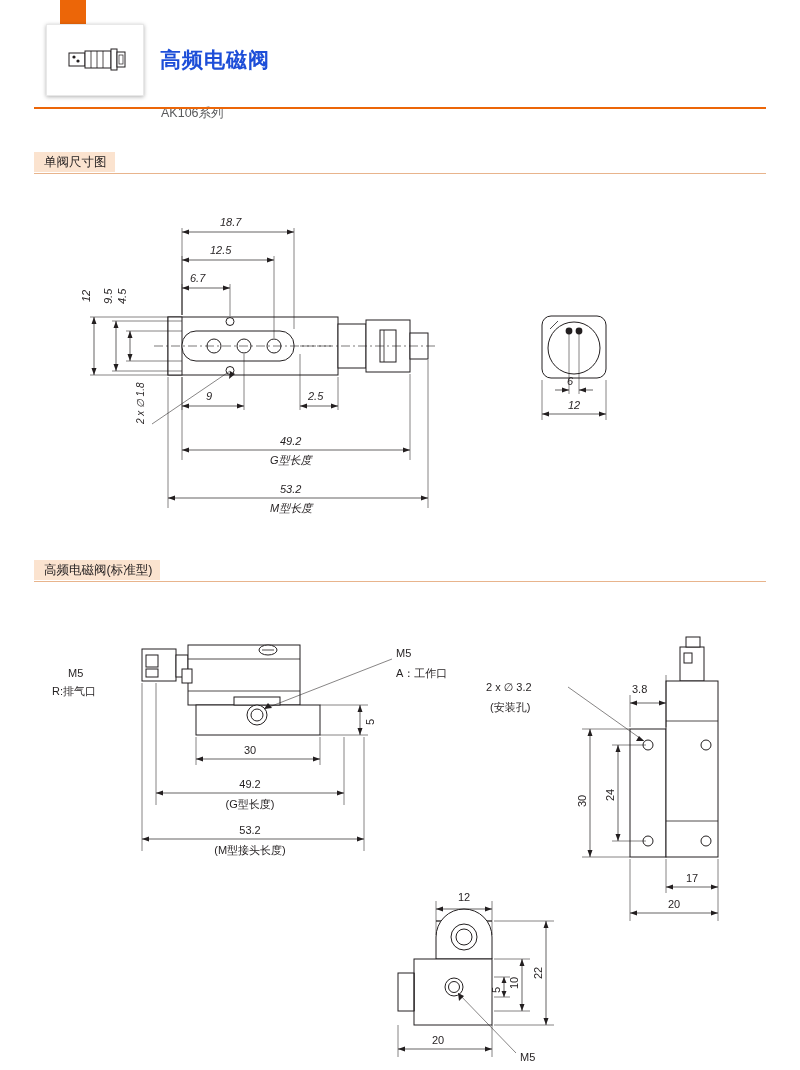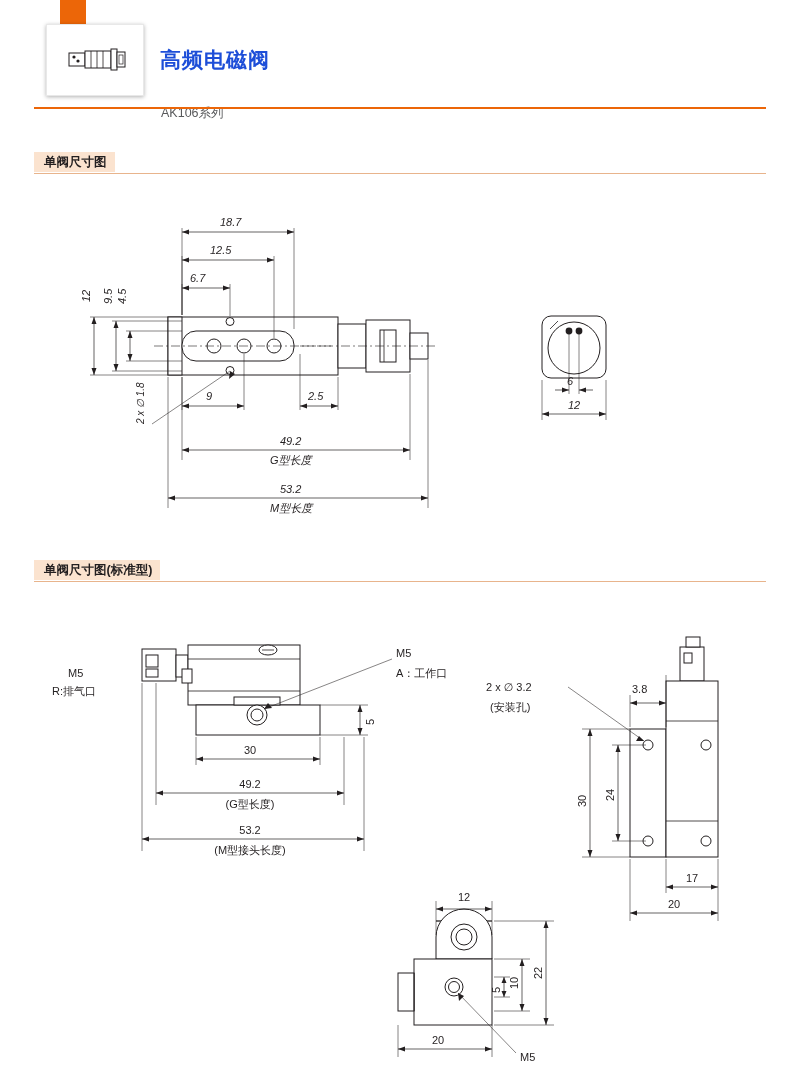--- a/index.html
+++ b/index.html
@@ -73,21 +73,21 @@
   }
   .section-bar {
     position: relative;
     height: 22px;
   }
   .section-bar .tag {
     display: inline-block;
     background: #fbe3cf;
     color: #231f20;
     font-size: 12.5px;
-    font-weight: bold;
+    font-weight: normal;
     padding: 3px 8px 3px 10px;
     line-height: 14px;
   }
   .section-underline {
     position: absolute;
     left: 0;
     width: 732px;
     height: 1px;
     background: #e8b48c;
   }
@@ -263,21 +263,21 @@
   <line x1="508" y1="226" x2="572" y2="226" class="dim"></line>
   <path d="M508,226 l7,-2.5 v5 z" fill="#231f20"></path>
   <path d="M572,226 l-7,-2.5 v5 z" fill="#231f20"></path>
   <text class="t" x="540" y="221" text-anchor="middle">12</text>
 
 </svg>
 </div>
 
 <div class="section" style="top:560px;">
   <div class="section-bar">
-    <span class="tag">单阀尺寸图(标准型)</span>
+    <span class="tag">高频电磁阀(标准型)</span>
   </div>
   <div class="section-underline" style="top:21px;"></div>
 </div>
 
 <div class="draw" style="left:34px; top:625px; width:732px; height:460px;">
 <svg width="732" height="460" viewBox="0 0 732 460">
 
   <rect x="108" y="24" width="34" height="32" class="fillw"></rect>
   <rect x="112" y="30" width="12" height="12" class="fillw"></rect>
   <rect x="112" y="44" width="12" height="8" class="fillw"></rect>

